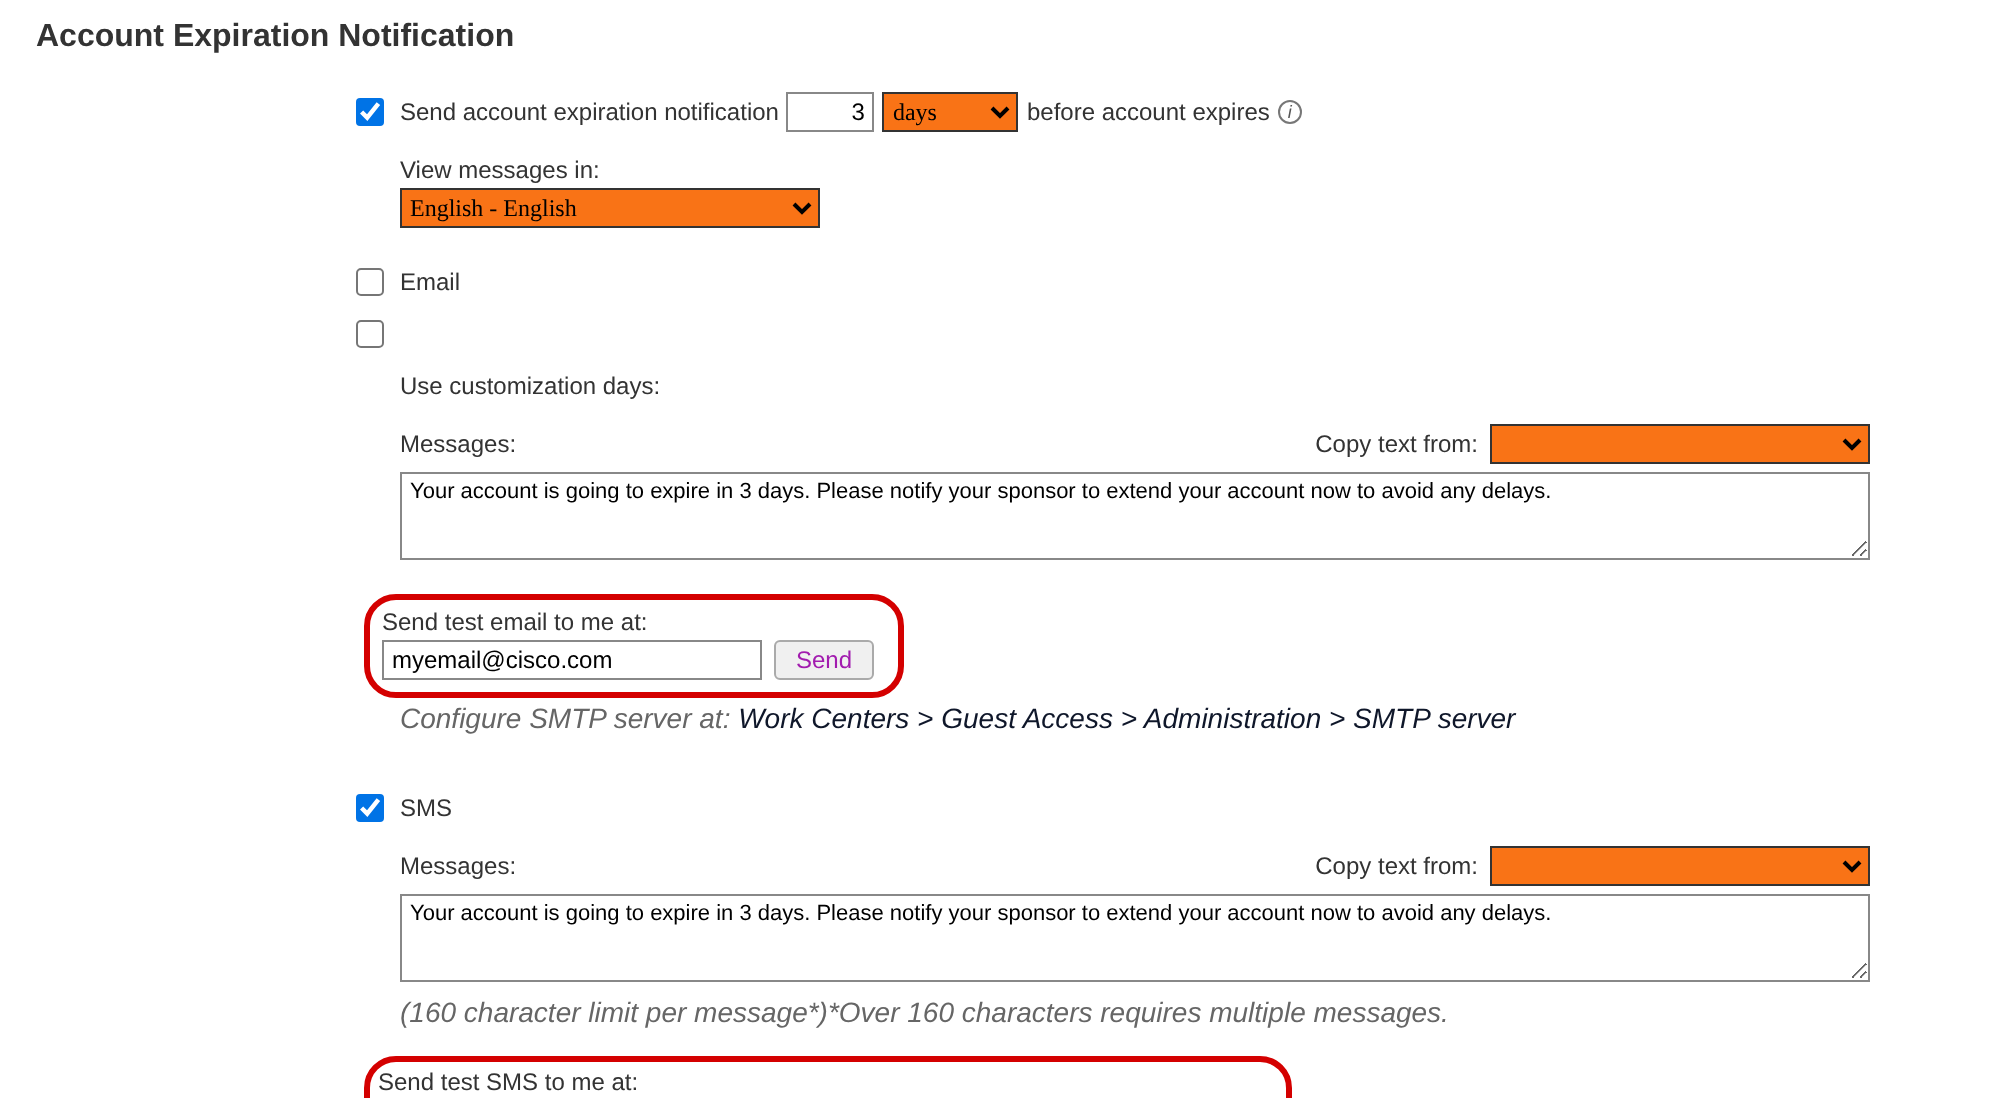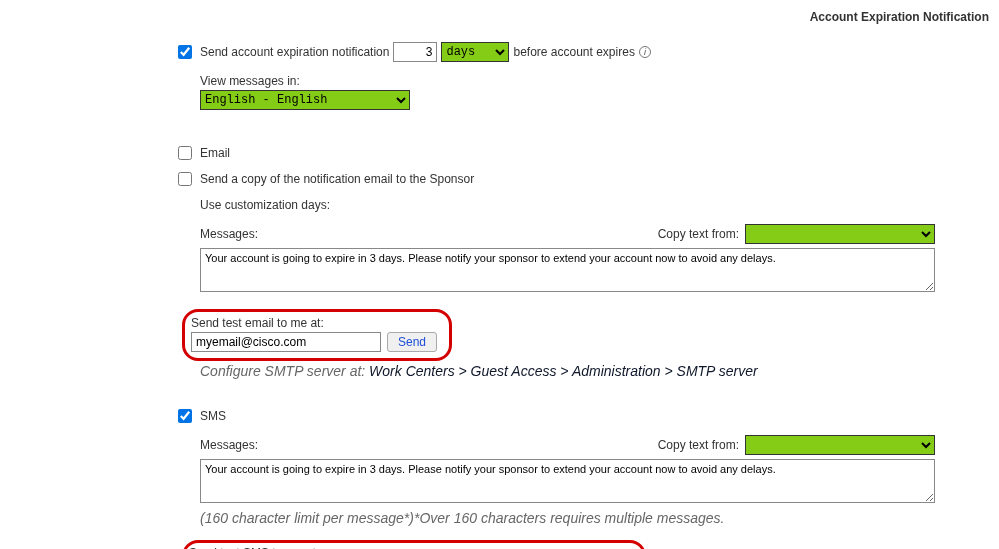--- a/index.html
+++ b/index.html
@@ -9,24 +9,23 @@
     }
     body {
       font-family: Arial, Helvetica, sans-serif;
       font-size: 12px;
       color: #333;
       padding: 10px;
       width: 999px;
     }
     .section-title {
       font-weight: bold;
-      font-size: 12px;
+      font-size: 16px;
       margin-bottom: 18px;
       margin-left: 8px;
-      text-align: right;
     }
     .content {
       margin-left: 168px;
     }
     .row {
       display: flex;
       align-items: center;
       margin-bottom: 12px;
     }
     input[type="checkbox"] {
@@ -45,22 +44,22 @@
     input.num-input {
       width: 44px;
       text-align: right;
       margin-left: 4px;
       margin-right: 4px;
     }
     select {
       border: 1px solid #333;
       font-size: 12px;
       height: 20px;
-      font-family: Liberation Mono, monospace;
-      background: #84cc16;
+      font-family: Liberation Serif, serif;
+      background: #f97316;
     }
     select.unit-select {
       width: 68px;
       margin-right: 4px;
     }
     select.lang-select {
       width: 210px;
     }
     select.customization-select {
       width: 190px;
@@ -88,21 +87,21 @@
       color: #666;
       font-size: 14px;
     }
     .link {
       color: #0f172a;
       cursor: pointer;
     }
     button.send-btn {
       border: 1px solid #aaa;
       background: #f0f0f0;
-      color: #1d4ed8;
+      color: #a21caf;
       border-radius: 3px;
       padding: 2px 10px;
       font-size: 12px;
       margin-left: 6px;
       cursor: pointer;
     }
     button.send-btn.enabled {
       color: #333;
       background: #f5f5f5;
     }
@@ -142,21 +141,21 @@
       border: 3px solid #d40000;
       border-radius: 16px;
       padding: 3px 8px 4px 4px;
       display: inline-block;
     }
     .config-line {
       margin-top: 2px;
       margin-left: 22px;
     }
     .sub-section {
-      margin-bottom: 36px;
+      margin-bottom: 20px;
     }
     .test-wrap {
       margin-left: 4px;
       margin-top: 14px;
     }
     .label-inline {
       white-space: nowrap;
     }
   </style>
 </head>
@@ -184,21 +183,20 @@
     </select>
   </div>
 
   <div class="row">
     <input type="checkbox" style="">
     <span>Email</span>
   </div>
 
   <div class="row">
     <input type="checkbox" style="">
-    <span>Send a copy of the notification email to the Sponsor</span>
   </div>
 
   <div class="row indent-22">
     <span>Use customization days:</span>
   </div>
 
   <div class="messages-header">
     <span>Messages:</span>
     <div style="display:flex;align-items:center;">
       <span>Copy text from:</span>

